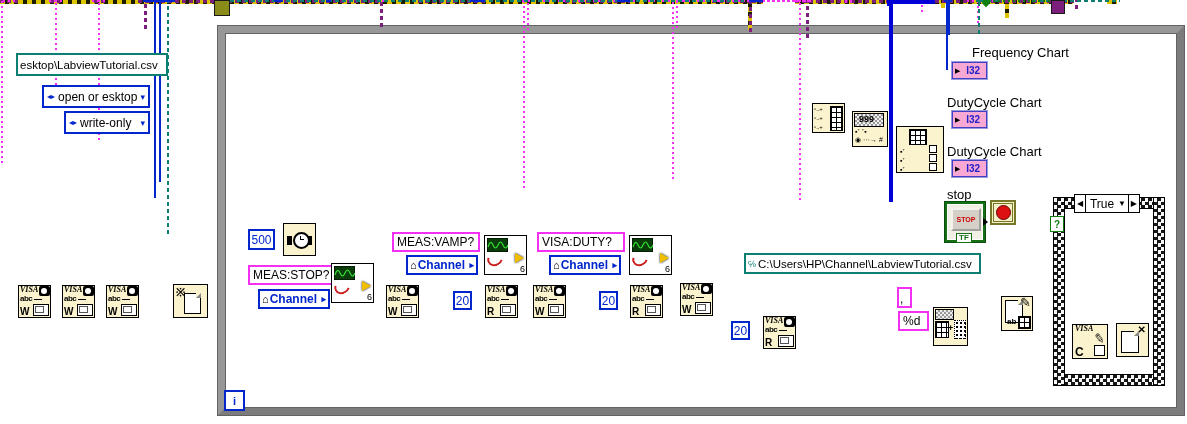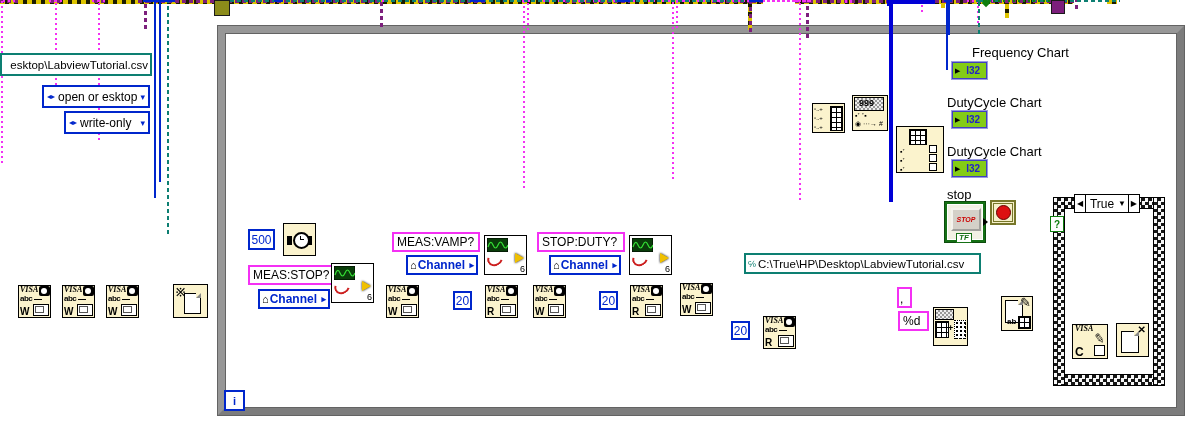--- a/index.html
+++ b/index.html
@@ -65,25 +65,25 @@
   .yarrow{position:absolute;width:0;height:0;border-left:9px solid #f0c000;border-top:5px solid transparent;border-bottom:5px solid transparent;filter:drop-shadow(0 0 1px #000);}
   .redarc{position:absolute;width:12px;height:10px;border:2px solid #cc2020;border-color:transparent transparent #cc2020 #cc2020;border-radius:50%;transform:rotate(-30deg);}
   .six{position:absolute;right:1px;bottom:0px;font-size:9px;color:#000;}
   .gridsm{background-color:#fff;border:1px solid #000;
         background-image:linear-gradient(#000 1px,transparent 1px),linear-gradient(90deg,#000 1px,transparent 1px);
         background-size:100% 5px,5px 100%;}
   .chk{background:repeating-conic-gradient(#999 0% 25%,#eee 0% 50%) 0 0/4px 4px;border:1px solid #000;}
   .dotbox{border:1px dotted #000;background:radial-gradient(#000 0.8px,transparent 0.9px) 0 0/4px 4px,#fff;}
   .tinyrow{position:absolute;font-size:6px;color:#000;letter-spacing:0;line-height:6px;white-space:nowrap;}
   .outsq{position:absolute;width:6px;height:6px;border:1px solid #000;background:#fff;}
-  .i32{position:absolute;background:#84cc16;border:1px solid #4040c0;box-shadow:0 0 0 1px #9a9ae0;
+  .i32{position:absolute;background:#f9a8d4;border:1px solid #4040c0;box-shadow:0 0 0 1px #9a9ae0;
        display:flex;align-items:center;}
   .i32 .arr{font-size:7px;color:#000;margin-left:2px;}
   .i32 .txt{flex:1;text-align:center;font-weight:bold;font-size:10px;color:#2121c8;}
-  .stopterm{position:absolute;background:#f2f0e4;border:2px solid #157015;box-shadow:inset 0 0 0 1px #fff,0 0 0 1px #0c4c0c;font-style:italic;}
+  .stopterm{position:absolute;background:#f2f0e4;border:2px solid #157015;box-shadow:inset 0 0 0 1px #fff,0 0 0 1px #0c4c0c;}
   .stopbtn{position:absolute;left:4px;top:4px;width:26px;height:19px;background:#d4d0c8;
            border:2px outset #f5f3ee;display:flex;align-items:center;justify-content:center;
            color:#cc0000;font-weight:bold;font-size:7px;letter-spacing:0;}
   .tfnotch{position:absolute;left:9px;bottom:-3px;background:#fff;border:1px solid #157015;color:#157015;
            font-weight:bold;font-size:8px;line-height:8px;padding:0 2px;}
   .nub{position:absolute;right:-5px;top:14px;width:0;height:0;border-left:5px solid #000;border-top:4px solid transparent;border-bottom:4px solid transparent;}
   .condterm{position:absolute;background:#f5efc8;border:2px solid #77772a;box-shadow:inset 0 0 0 1px #f5efc8,inset 0 0 0 2px #77772a;
             display:flex;align-items:center;justify-content:center;}
   .redcircle{width:13px;height:13px;background:#dd1111;border:1px solid #660000;border-radius:50%;}
   .qterm{position:absolute;background:#fff;border:1px solid #0e7e0e;color:#0e7e0e;font-weight:bold;
@@ -214,21 +214,21 @@
   <div class="w kh" style="left:889px;top:130;width:4px;height:202px"></div>
   <div class="w kh" style="left:889px;top:330;width:46px;height:4px"></div>
   <div class="junc" style="left:887px;top:127;width:6px;height:6px"></div>
 
   <div class="tunnel" style="left:214px;top:251;width:14px;height:14px;background:#7c1f7c"></div>
   <div class="tunnel" style="left:214px;top:305;width:14px;height:14px;background:#8b8b1a"></div>
   <div class="tunnel" style="left:1051px;top:314;width:12px;height:12px;background:#0d7f72"></div>
   <div class="tunnel" style="left:1051px;top:344;width:12px;height:12px;background:#8b8b1a"></div>
   <div class="tunnel" style="left:1051px;top:356;width:12px;height:12px;background:#7c1f7c"></div>
 
-  <div class="pathc" style="left:0;top:53px;width:144px;height:19px;justify-content:flex-end">
+  <div class="pathc" style="left:16px;top:53px;width:144px;height:19px;justify-content:flex-start">
     <span>esktop\LabviewTutorial.csv</span>
   </div>
   <div class="enum" style="left:42px;top:85px;width:98px;height:19px">
     <span class="eg">◂▸</span>
     <span>open or esktop</span>
     <span class="dd">▾</span>
   </div>
   <div class="enum" style="left:64px;top:111px;width:76px;height:19px">
     <span class="eg">◂▸</span>
     <span>write-only</span>
@@ -348,21 +348,21 @@
   <div class="node visa" style="left:630px;top:285px;width:31px;height:31px">
     <span class="t">VISA</span>
     <span class="a">abc</span>
       <span class="dashline"></span>
     <span class="m">R</span>
     <span class="clockbox"></span>
     <span class="scr"></span>
   </div>
 
   <div class="strc" style="left:537px;top:232px;width:78px;height:16px">
-    <span>STOP:DUTY?</span>
+    <span>VISA:DUTY?</span>
   </div>
   <div class="iobox" style="left:549px;top:255px;width:64px;height:16px">
     <span class="home">⌂</span>
     <span>Channel</span>
     <span class="ioarr">▸</span>
   </div>
   <div class="scopenode" style="left:629px;top:235px;width:41px;height:38px">
     <svg class="scope-scr" width="21" height="14" viewBox="0 0 21 14">
         <rect width="21" height="14" fill="#0a3d0a" stroke="#000"></rect>
         <path d="M1 9 Q3.5 1 6 7 T11 7 T16 7 T21 7" stroke="#35e035" stroke-width="1.2" fill="none"></path>
@@ -386,30 +386,30 @@
     <span class="t">VISA</span>
     <span class="a">abc</span>
       <span class="dashline"></span>
     <span class="m">R</span>
     <span class="clockbox"></span>
     <span class="scr"></span>
   </div>
 
   <div class="pathc" style="left:744px;top:253px;width:229px;height:17px">
     <span class="pathg">℅</span>
-    <span>C:\True\HP\Desktop\LabviewTutorial.csv</span>
+    <span>C:\Users\HP\Channel\LabviewTutorial.csv</span>
   </div>
 
   <div class="node" style="left:812px;top:103px;width:31px;height:28px">
     <span class="tinyrow" style="left:1px;top:2px">▫‥+</span>
     <span class="tinyrow" style="left:1px;top:11px">▫‥+</span>
     <span class="tinyrow" style="left:1px;top:20px">▫‥+</span>
     <div class="gridsm" style="position:absolute;right:1px;top:2px;width:11px;height:23px"></div>
   </div>
-  <div class="node" style="left:852px;top:95px;width:34px;height:34px">
+  <div class="node" style="left:852px;top:111px;width:34px;height:34px">
     <div class="chk" style="position:absolute;left:1px;top:1px;width:28px;height:12px"></div>
     <span class="nine" style="left:6px;top:2px">999</span>
     <span class="tinytxt" style="left:2px;top:15px">▪⁺ ⁺▪</span>
     <span class="tinytxt" style="left:2px;top:24px">◉ ⋯→ #</span>
   </div>
   <div class="node" style="left:896px;top:126px;width:46px;height:45px">
     <div class="gridsm" style="position:absolute;left:12px;top:2px;width:16px;height:14px"></div>
     <span class="tinytxt" style="left:3px;top:20px">▪⁺</span>
     <span class="tinytxt" style="left:3px;top:29px">▪⁺</span>
     <span class="tinytxt" style="left:3px;top:38px">▪⁺</span>

